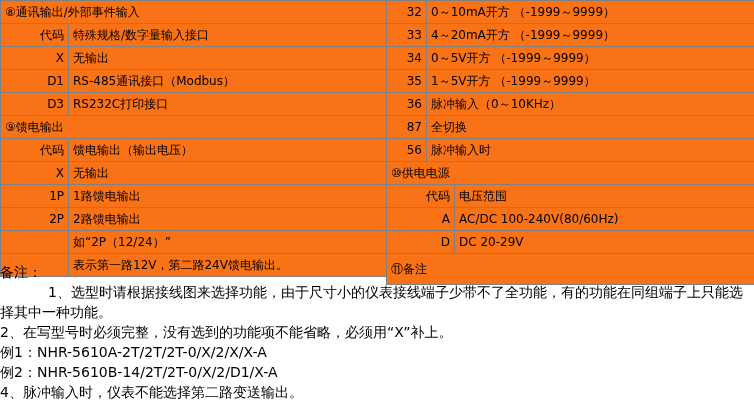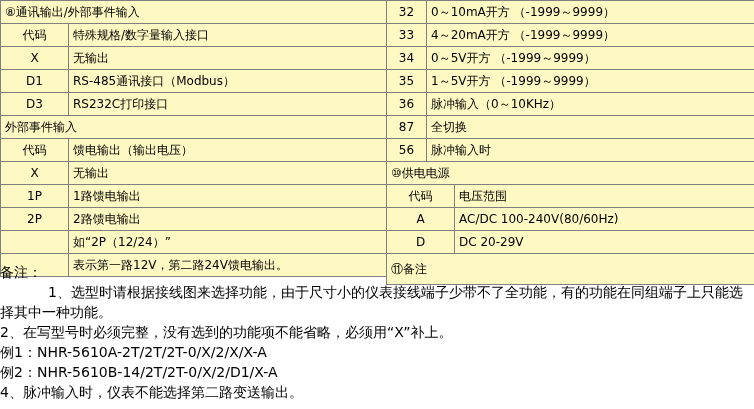--- a/index.html
+++ b/index.html
@@ -24,27 +24,27 @@
     border-collapse: collapse;
     table-layout: fixed;
   }
   table.spec td {
     border: 1px solid #808080;
     padding: 2px 4px;
     font-size: 12px;
     line-height: 16px;
     vertical-align: middle;
     height: 18px;
-    background: #fef9c3;
+    background: #f97316;
   }
   td.hdr {
     background: #e8e8e8;
   }
   td.center {
-    text-align: center;
+    text-align: right;
   }
   .tbl-left {
     position: absolute;
     left: 0px;
     top: 0px;
     width: 386px;
   }
   .tbl-right {
     position: absolute;
     left: 386px;
@@ -106,21 +106,21 @@
     </tbody>
       </table>
 
     <table class="spec" style="width:386px; margin-top:-1px">
       <colgroup>
           <col style="width:68px">
           <col style="width:318px">
         </colgroup>
       <tbody>
           <tr>
-        <td class="hdr sec-title" colspan="2">外部事件输入</td>
+        <td class="hdr sec-title" colspan="2">⑨馈电输出</td>
       </tr>
       <tr>
         <td class="hdr center">代码</td>
         <td class="hdr">馈电输出（输出电压）</td>
       </tr>
       <tr>
         <td class="center">X</td>
         <td>无输出</td>
       </tr>
       <tr>

